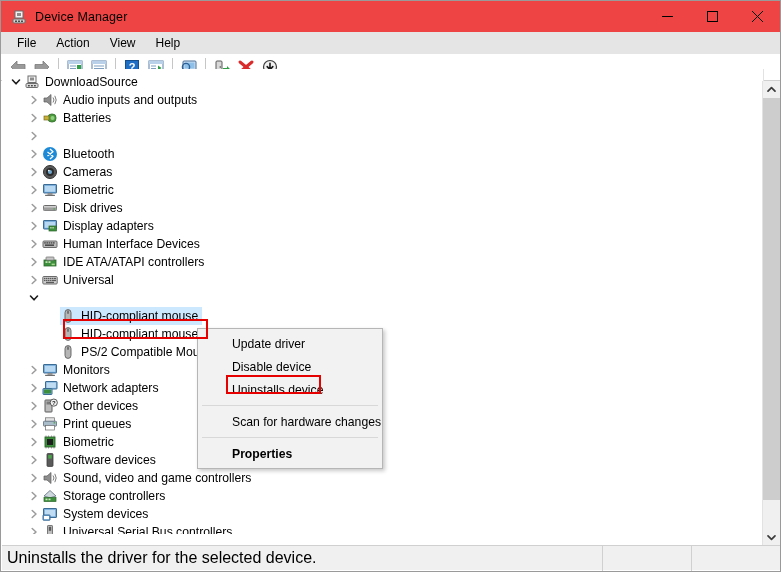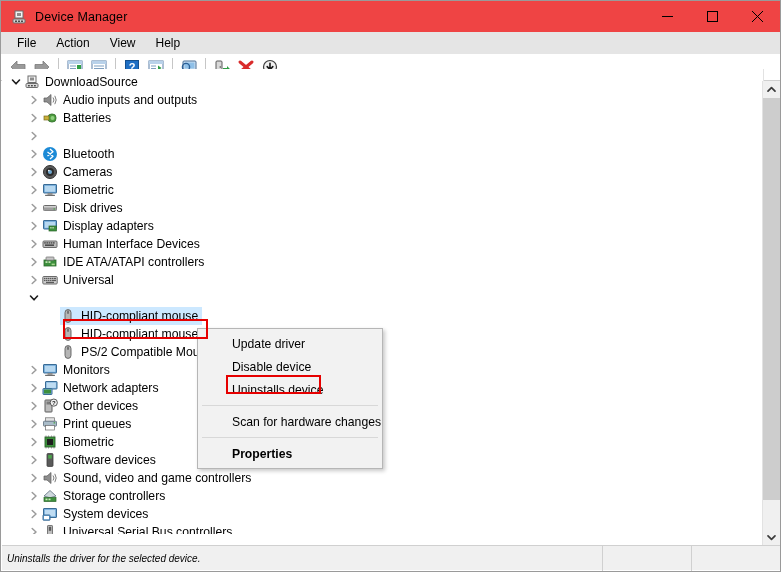--- a/index.html
+++ b/index.html
@@ -262,25 +262,24 @@
     bottom: 1px;
     width: 778px;
     height: 25px;
     background: #f0f0f0;
     border-top: 1px solid #d0d0d0;
     display: flex;
     align-items: center;
     box-sizing: border-box;
   }
   .status-text {
-    font-size: 10px;
+    font-size: 16px;
     color: #000000;
     padding-left: 5px;
     flex: 1;
-    font-style: italic;
   }
   .status-panel {
     width: 88px;
     height: 25px;
     border-left: 1px solid #d0d0d0;
   }
 </style>
 </head>
 <body>
 

